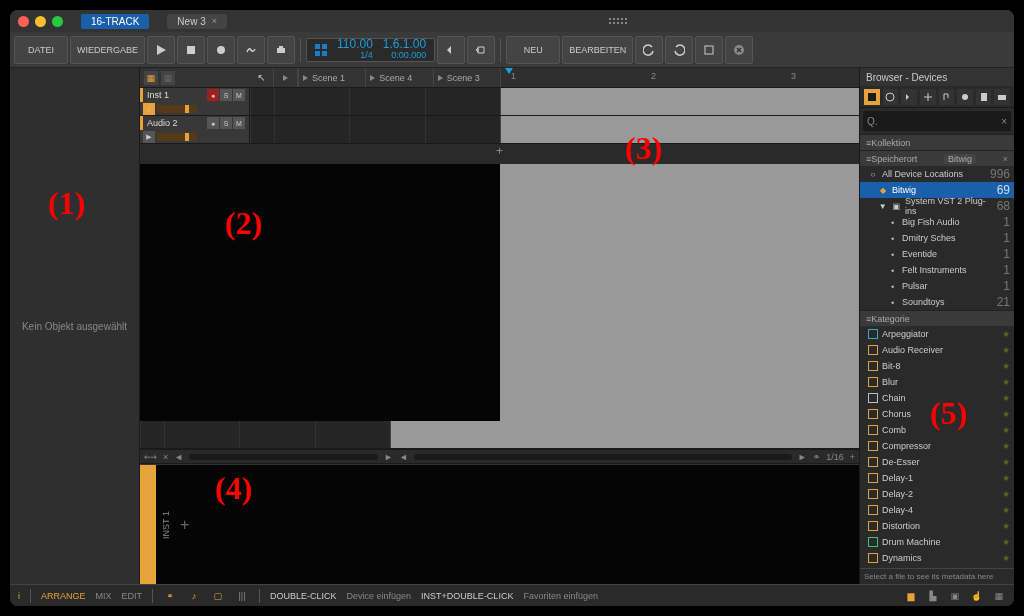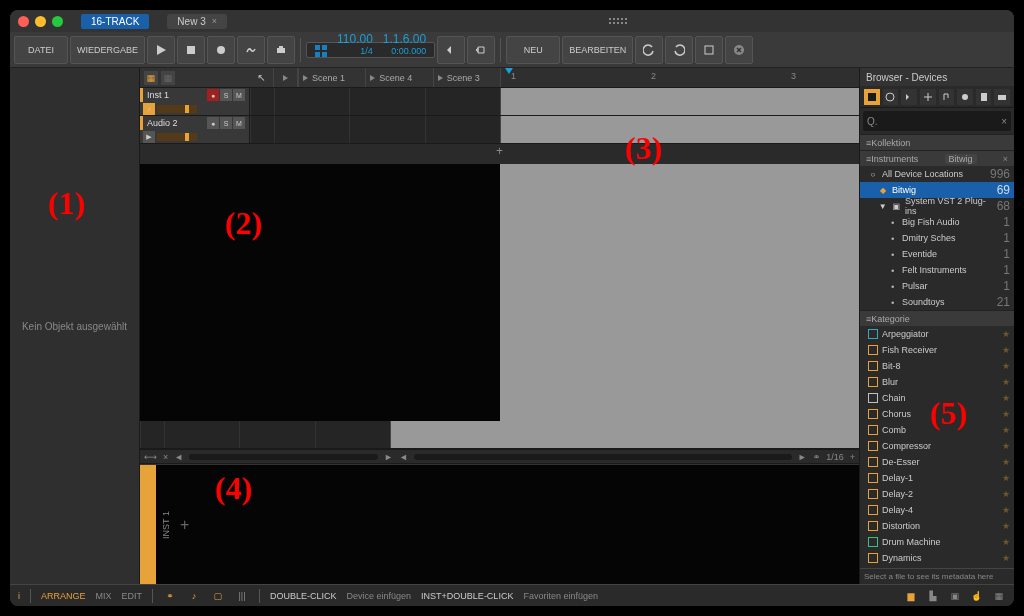--- a/index.html
+++ b/index.html
@@ -17,21 +17,21 @@
 .tab .x { color:#999; font-size:9px; }
 .title-center { flex: 1; display: flex; justify-content: center; }
 .dotgrid { width: 20px; height: 12px; display: grid; grid-template-columns: repeat(5,2px); gap: 2px; align-content: center;}
 .dotgrid span { width:2px; height:2px; background:#888;}
 
 
 .toolbar { height: 36px; background: #3a3a3a; border-bottom: 1px solid #222; display: flex; align-items: center; padding: 0 4px; gap: 2px; }
 .tbtn { height: 28px; min-width: 28px; background: #444; border: 1px solid #555; color: #ccc; font-size: 9px; display: flex; align-items: center; justify-content: center; padding: 0 6px; border-radius: 2px; cursor: pointer; }
 .tbtn-big { min-width: 54px; }
 .tbtn svg { width: 12px; height: 12px; fill: #ccc; }
-.transport-box { display: flex; background: #2a2a2a; border: 1px solid #555; border-radius: 2px; height: 16px; padding: 0 8px; align-items: flex-end; gap: 10px; }
+.transport-box { display: flex; background: #2a2a2a; border: 1px solid #555; border-radius: 2px; height: 24px; padding: 0 8px; align-items: center; gap: 10px; }
 .tempo-grid { display: grid; grid-template-columns: repeat(2,5px); gap:2px;}
 .tempo-grid span{width:5px;height:5px;background:#1a7fc0;}
 .transport-num { color: #1a9fd8; font-size: 12px; font-family: monospace; text-align: right; line-height: 1.1;}
 .transport-num .sm { font-size: 9px; }
 .tb-sep { width: 1px; height: 24px; background: #555; margin: 0 3px; }
 
 
 .main { flex: 1; display: flex; min-height: 0; }
 .inspector { width: 130px; background: #2f2f2f; border-right: 1px solid #1a1a1a; display: flex; flex-direction: column; align-items: center; justify-content: center; color: #888; font-size: 10px; text-align: center; padding: 4px; }
 .center { flex: 1; display: flex; flex-direction: column; min-width: 0; }
@@ -180,21 +180,21 @@
           <span></span>
           <span></span>
           <span></span>
           <span></span>
         </div>
       <div class="transport-num">
           <div>110.00</div>
           <div class="sm">1/4</div>
         </div>
       <div class="transport-num">
-          <div>1.1.6.00</div>
+          <div>1.6.1.00</div>
           <div class="sm">0:00.000</div>
         </div>
     </div>
     <div class="tbtn">
         <svg viewBox="0 0 12 12">
           <path d="M2 6 L6 2 L6 10 Z"></path>
         </svg>
       </div>
     <div class="tbtn">
         <svg viewBox="0 0 12 12">
@@ -412,21 +412,21 @@
             <svg viewBox="0 0 10 10">
               <rect x="1" y="3" width="8" height="5"></rect>
             </svg>
           </div>
       </div>
       <div class="br-search">
           <span>Q.</span>
           <span>×</span>
         </div>
       <div class="br-section-h">≡ <span>Kollektion</span></div>
-      <div class="br-section-h">≡ <span>Instruments</span><span style="margin-left:auto;background:#444;padding:0 4px;border-radius:2px">Bitwig</span><span class="close-x">×</span></div>
+      <div class="br-section-h">≡ <span>Speicherort</span><span style="margin-left:auto;background:#444;padding:0 4px;border-radius:2px">Bitwig</span><span class="close-x">×</span></div>
       <div class="br-list">
         <div class="br-item">
             <span class="ico">○</span>
             <span>All Device Locations</span>
             <span class="count">996</span>
           </div>
         <div class="br-item selected indent">
             <span class="ico" style="color:#e8a23a">◆</span>
             <span>Bitwig</span>
             <span class="count" style="color:#cde">69</span>
@@ -472,21 +472,21 @@
       </div>
       <div class="br-section-h">≡ <span>Kategorie</span></div>
       <div class="br-list" style="flex:1;overflow:hidden" id="cat-list">
           <div class="br-item">
             <span class="br-cat-ico" style="border-color:#3aa5c0"></span>
             <span>Arpeggiator</span>
             <span class="star">★</span>
           </div>
           <div class="br-item">
             <span class="br-cat-ico" style="border-color:#e8a23a"></span>
-            <span>Fish Receiver</span>
+            <span>Audio Receiver</span>
             <span class="star">★</span>
           </div>
           <div class="br-item">
             <span class="br-cat-ico" style="border-color:#e8a23a"></span>
             <span>Bit-8</span>
             <span class="star">★</span>
           </div>
           <div class="br-item">
             <span class="br-cat-ico" style="border-color:#e8a23a"></span>
             <span>Blur</span>

